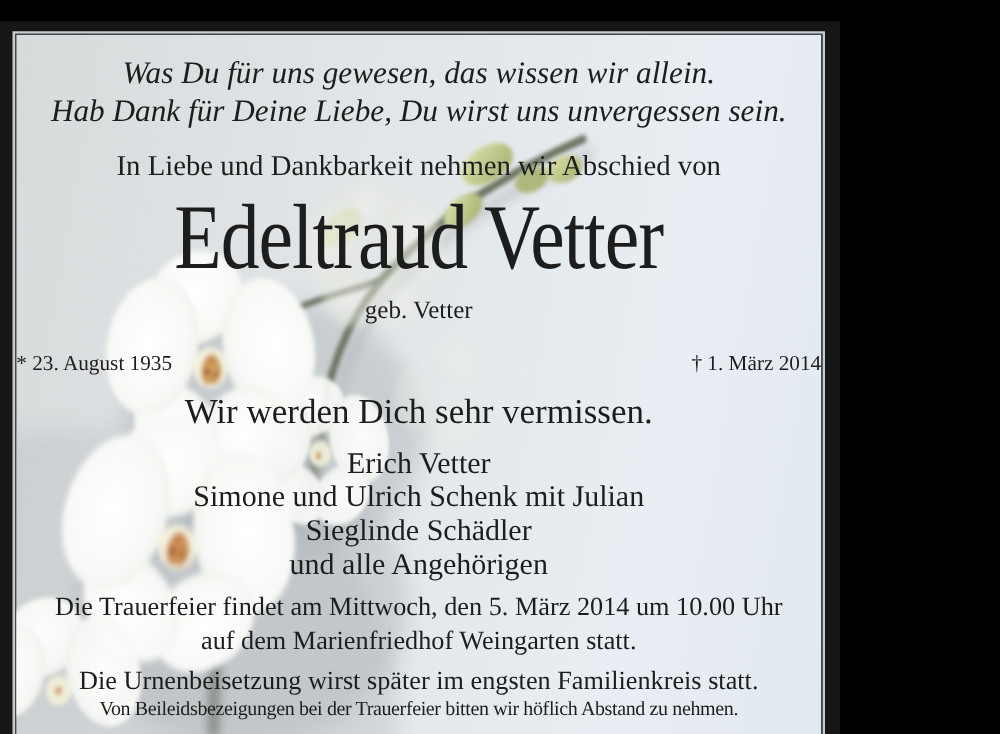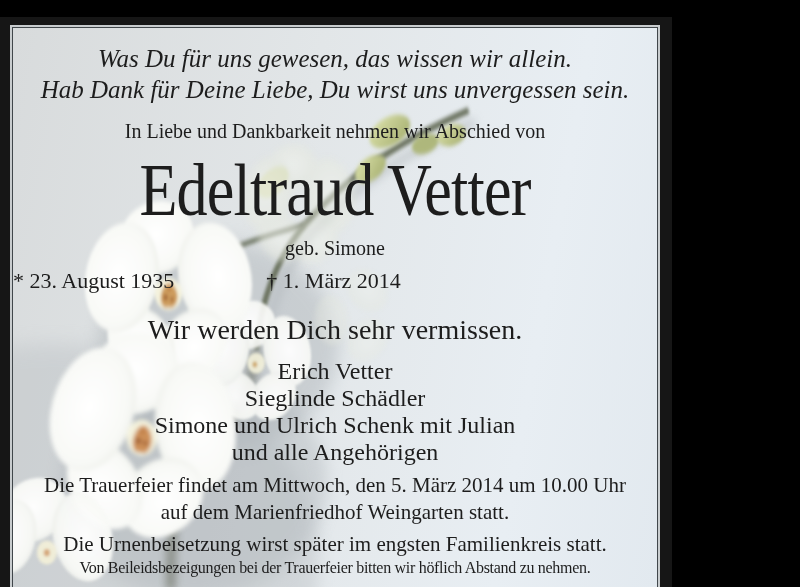--- a/index.html
+++ b/index.html
@@ -23,27 +23,27 @@
   }
   svg.photo{position:absolute;left:0;top:0;width:100%;height:100%;z-index:1;}
   .text-layer{
     position:absolute;inset:0;z-index:2;
     font-family:"Liberation Serif", serif;
     color:var(--text,#1d1d1d);
     text-align:center;
   }
   .line{position:absolute;left:0;right:0;white-space:nowrap;}
   .epigraph{top:15px;font-size:25px;font-style:italic;line-height:31px;}
-  .intro{top:92px;font-size:20px;}
+  .intro{top:92px;font-size:23px;}
   .name{
     top:124px;font-size:74px;line-height:1.05;
     transform:scaleX(0.84);letter-spacing:-1px;
   }
   .maiden{top:209px;font-size:20px;}
-  .dates{top:240px;font-size:22px;display:flex;justify-content:flex-start;gap:92px;}
+  .dates{top:253px;font-size:17px;display:flex;justify-content:space-between;gap:92px;}
   .dates span{white-space:nowrap;}
   .farewell{top:286px;font-size:28px;}
   .mourners{top:330px;font-size:24px;line-height:27px;}
   .funeral{top:444px;font-size:21px;line-height:27px;}
   .urn{top:504px;font-size:21px;}
   .condolence{top:531px;font-size:16px;letter-spacing:-0.3px;}
 </style>
 </head>
 <body>
 
@@ -168,33 +168,33 @@
       <div class="text-layer">
         <div class="line epigraph">
           <div>Was Du für uns gewesen, das wissen wir allein.</div>
           <div>Hab Dank für Deine Liebe, Du wirst uns unvergessen sein.</div>
         </div>
 
         <div class="line intro">In Liebe und Dankbarkeit nehmen wir Abschied von</div>
 
         <h1 class="line name" style="margin:0;font-weight:normal">Edeltraud Vetter</h1>
 
-        <div class="line maiden">geb. Simone</div>
+        <div class="line maiden">geb. Vetter</div>
 
         <div class="line dates">
           <span>* 23. August 1935</span>
           <span>† 1. März 2014</span>
         </div>
 
         <div class="line farewell">Wir werden Dich sehr vermissen.</div>
 
         <div class="line mourners">
           <div>Erich Vetter</div>
+          <div>Simone und Ulrich Schenk mit Julian</div>
           <div>Sieglinde Schädler</div>
-          <div>Simone und Ulrich Schenk mit Julian</div>
           <div>und alle Angehörigen</div>
         </div>
 
         <div class="line funeral">
           <div>Die Trauerfeier findet am Mittwoch, den 5. März 2014 um 10.00 Uhr</div>
           <div>auf dem Marienfriedhof Weingarten statt.</div>
         </div>
 
         <div class="line urn">Die Urnenbeisetzung wirst später im engsten Familienkreis statt.</div>
 

